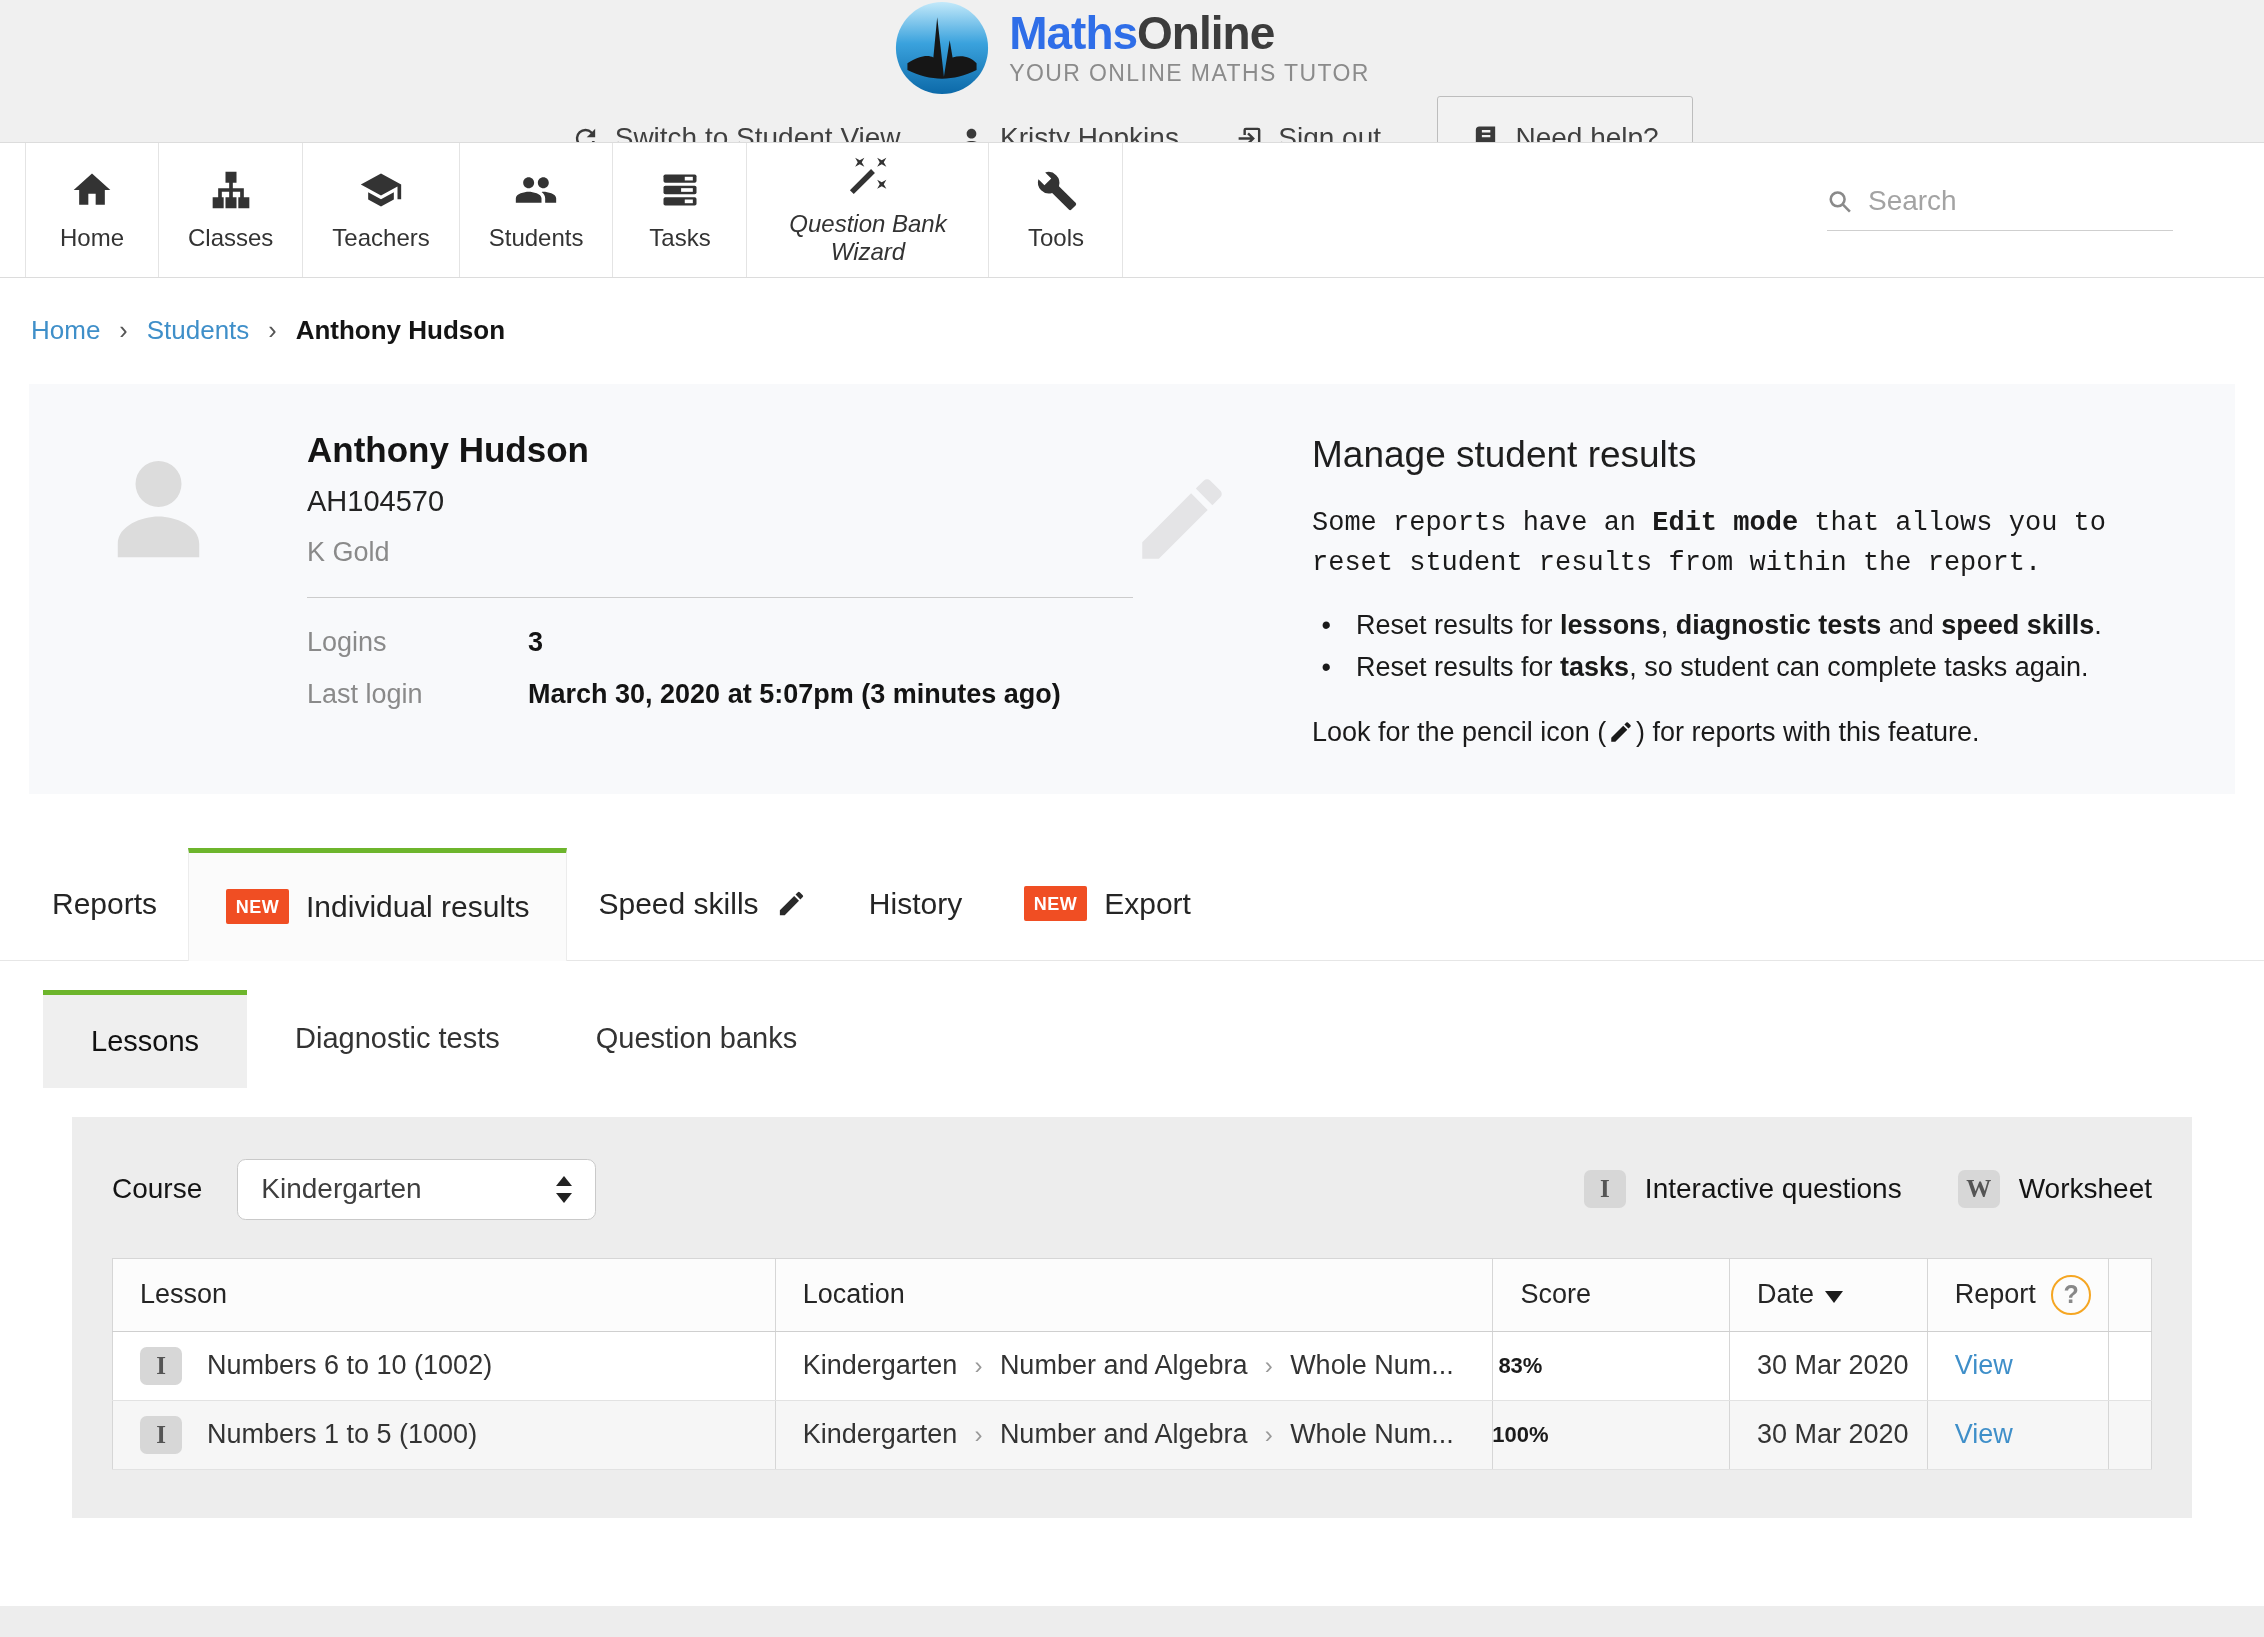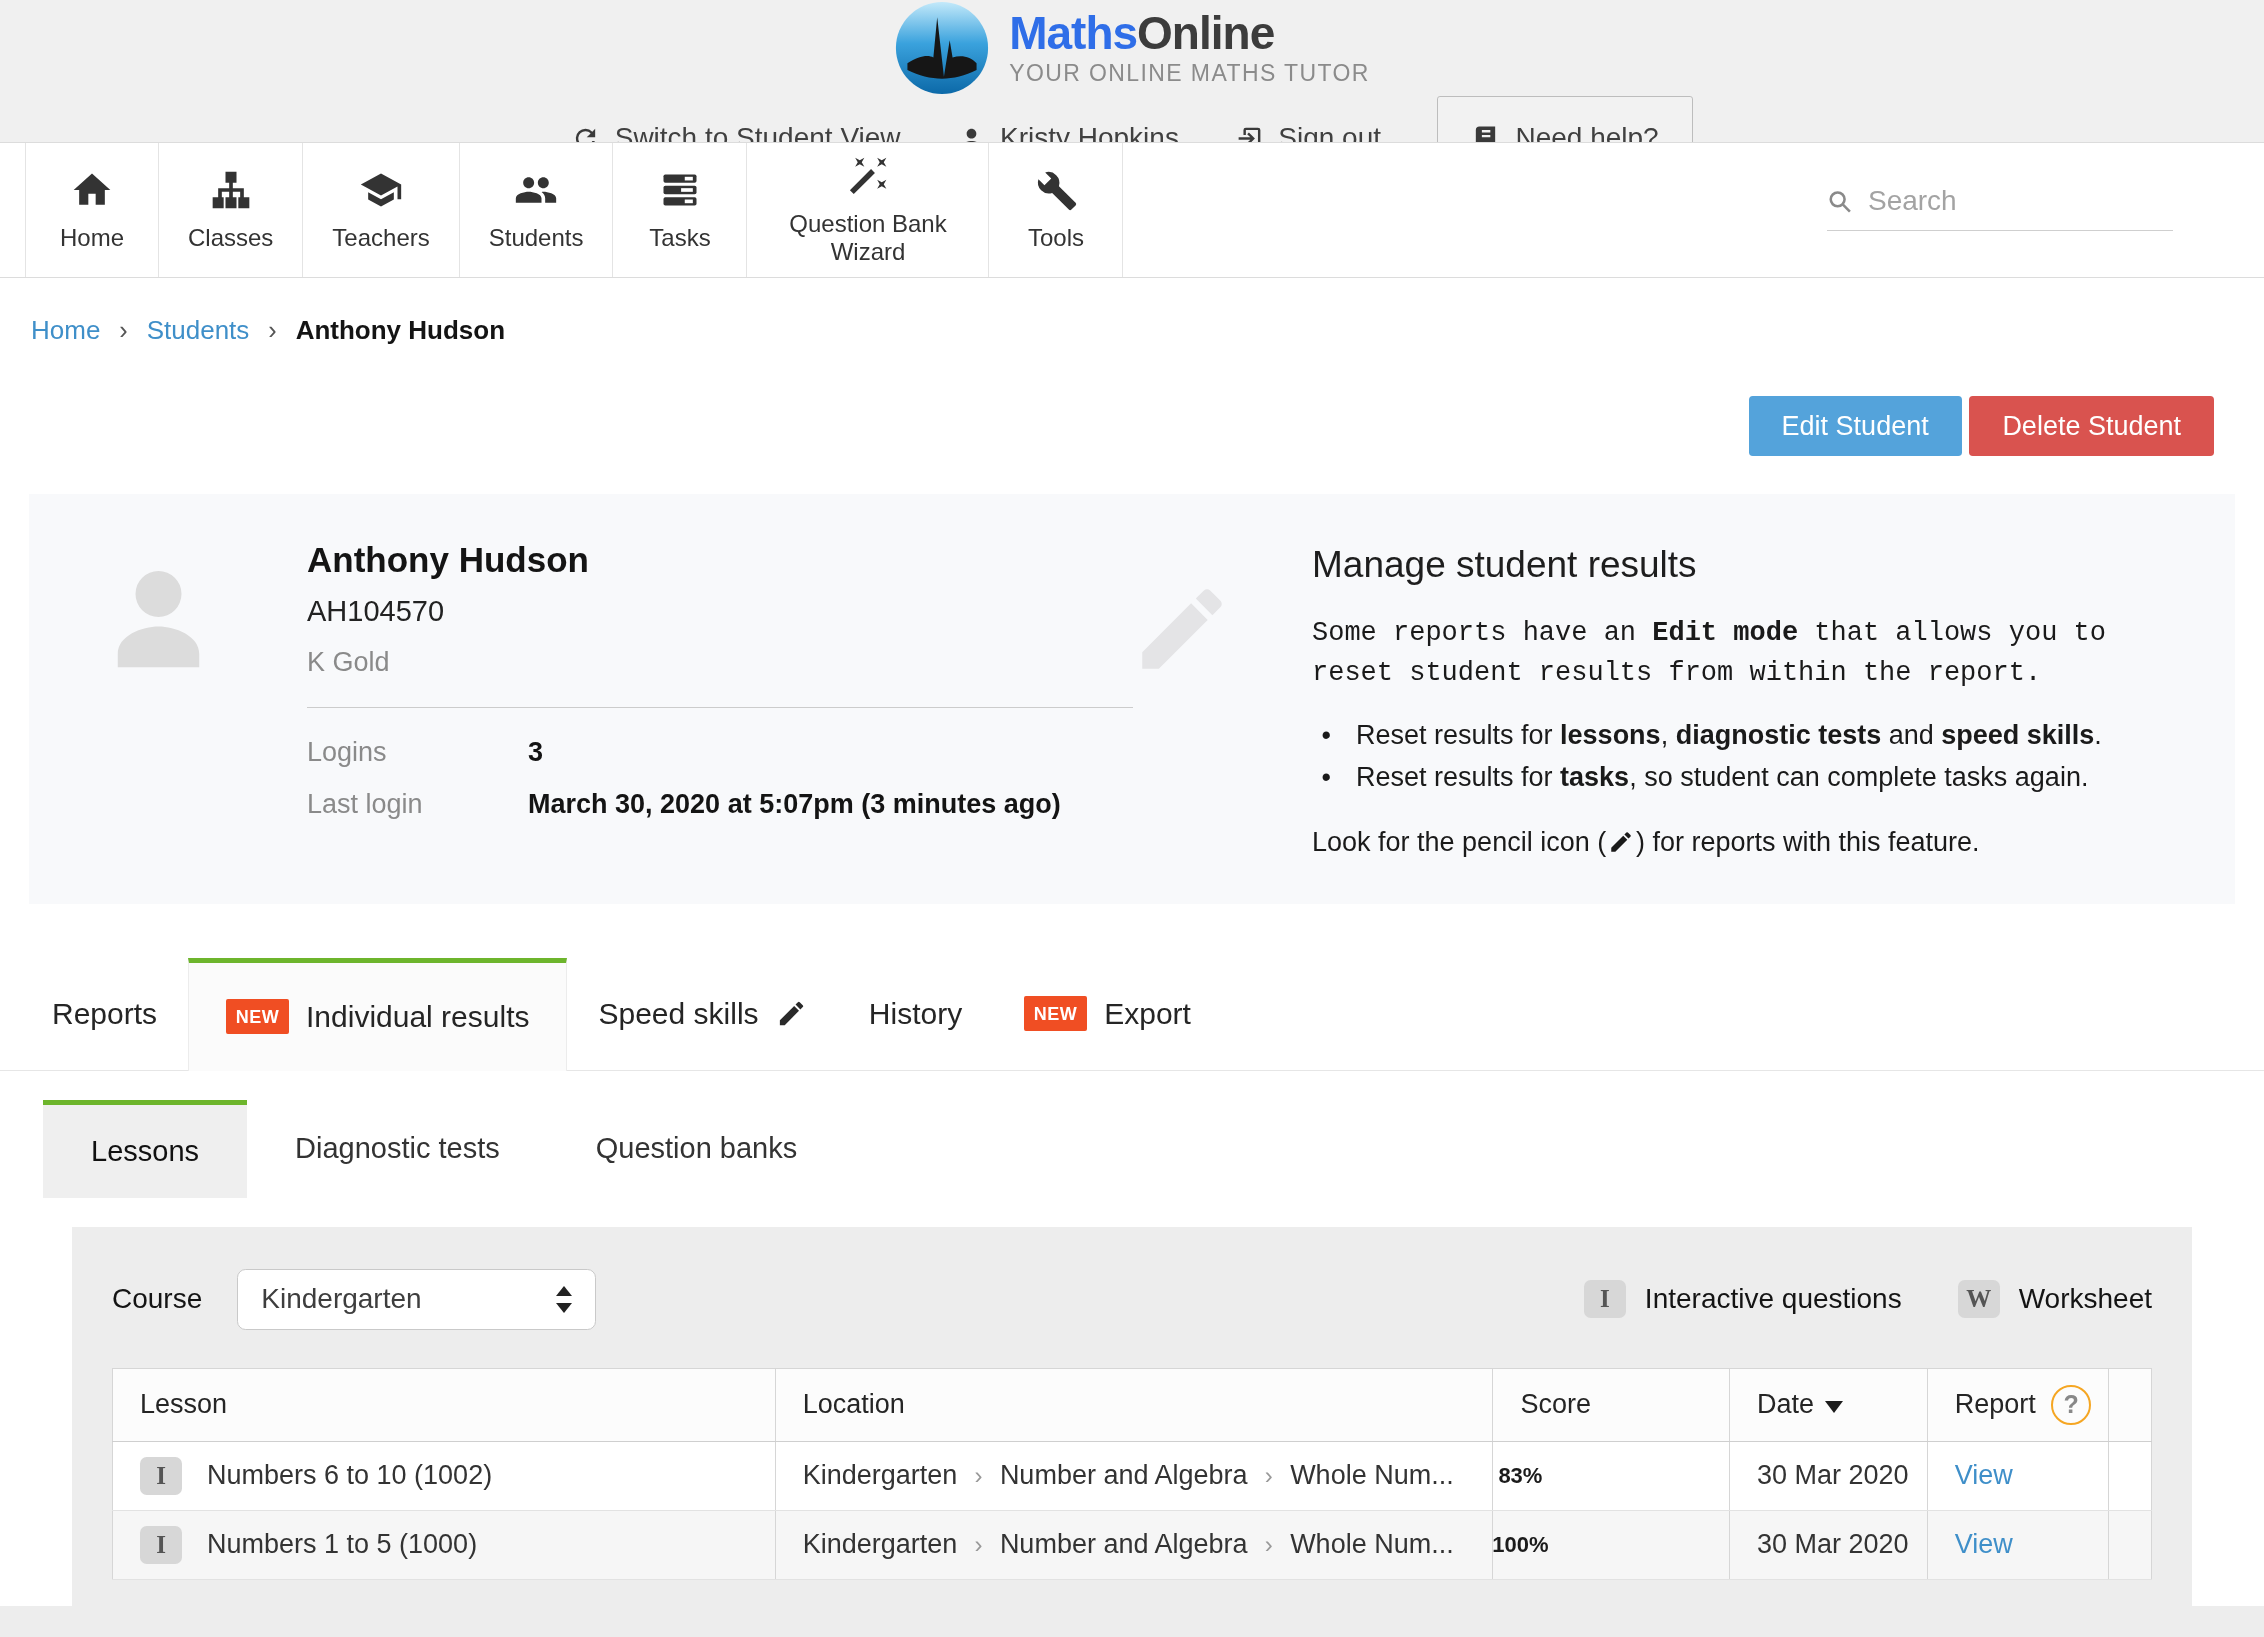--- a/index.html
+++ b/index.html
@@ -40,21 +40,21 @@
     border-top:1px solid #dcdcdc; border-bottom:1px solid #dcdcdc;
     display:flex; align-items:stretch; padding-left:25px; position:relative;
   }
   .nav-item {
     display:flex; flex-direction:column; align-items:center; justify-content:center;
     gap:11.5px; border-right:1px solid #e4e4e4; padding:0 29px; min-width:134px;
     font-size:24px; color:#333; text-align:center; cursor:pointer; line-height:28px;
   }
   .nav-item:first-child { border-left:1px solid #e4e4e4; }
   .nav-item svg { width:44px; height:44px; fill:#333; }
-  .nav-item .two-line { max-width:183px; }
+  .nav-item .two-line { max-width:183px;font-style:italic; }
   .nav-search {
     position:absolute; right:91px; top:42px; width:346px;
     border-bottom:1.9px solid #cfcfcf; display:flex; align-items:center; gap:15.4px;
     padding-bottom:13.4px;
   }
   .nav-search svg { width:29px; height:29px; stroke:#8a8a8a; fill:none; stroke-width:2.4; }
   .nav-search input {
     border:none; background:transparent; outline:none; width:100%;
     font-size:28px; color:#555; font-family:"Liberation Sans", sans-serif;
   }
@@ -291,24 +291,20 @@
 <div class="main">
 
   <div class="breadcrumb">
     <a>Home</a>
     <span class="crumb-sep">›</span>
     <a>Students</a>
     <span class="crumb-sep">›</span>
     <span class="crumb-current">Anthony Hudson</span>
   </div>
 
-  <div class="actions-row">
-    <button class="btn btn-edit">Edit Student</button>
-    <button class="btn btn-delete">Delete Student</button>
-  </div>
 
   <div class="student-panel">
     <div class="sp-left">
       <svg class="avatar" viewBox="0 0 24 24">
           <path d="M12 12.5a4.8 4.8 0 1 0-4.8-4.8 4.8 4.8 0 0 0 4.8 4.8zm0 2c-3.4 0-8.5 1.9-8.5 5.7V23h17v-2.8c0-3.8-5.1-5.7-8.5-5.7z"></path>
         </svg>
       <div class="sp-name">Anthony Hudson</div>
       <div class="sp-id">AH104570</div>
       <div class="sp-class">K Gold</div>
       <hr class="sp-rule">

